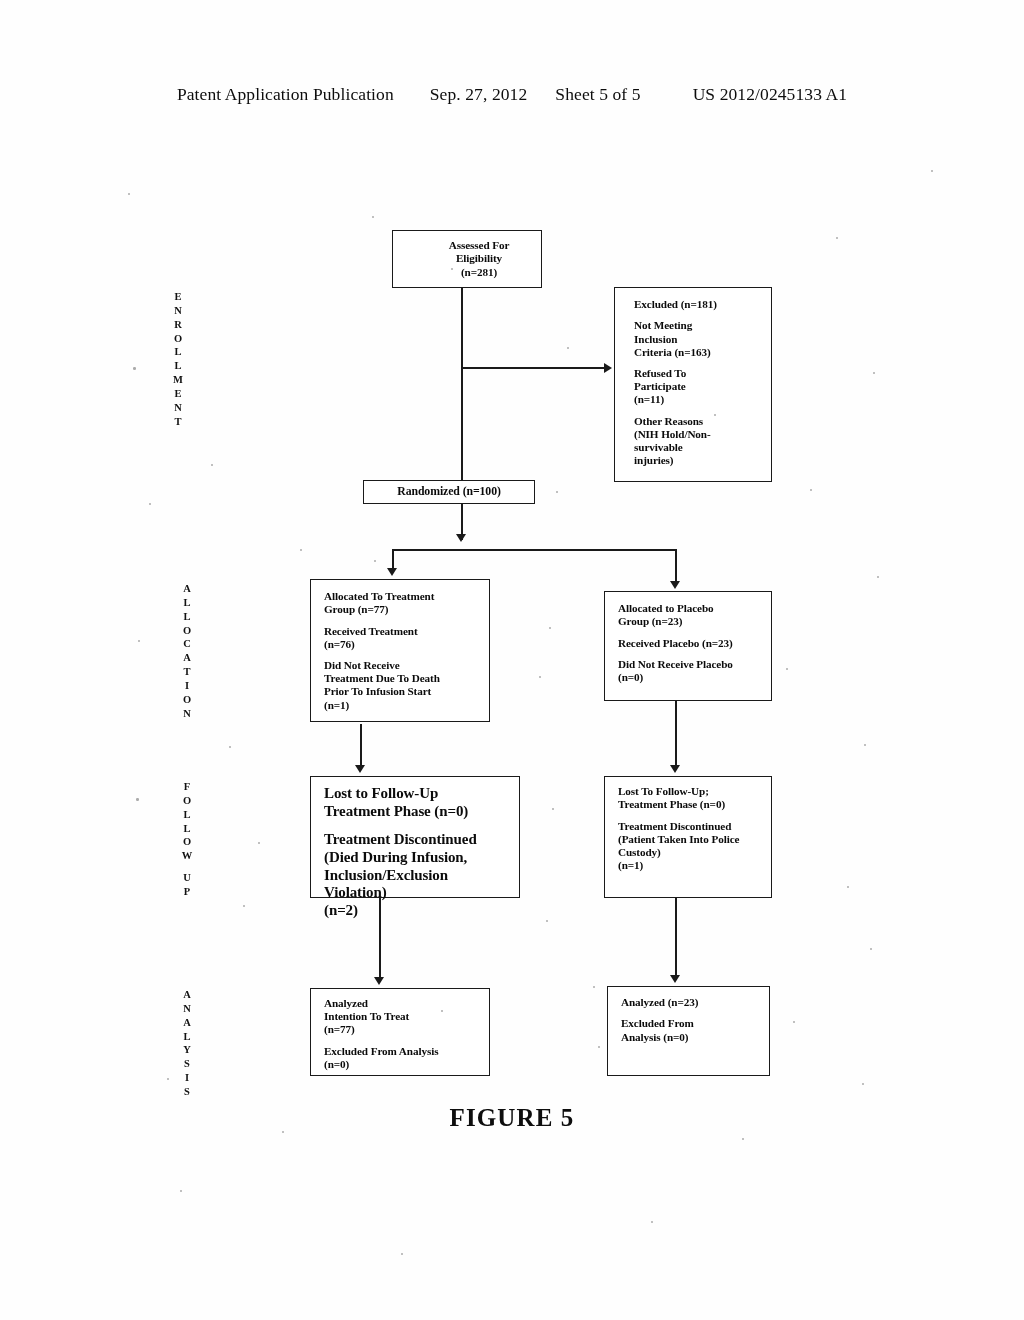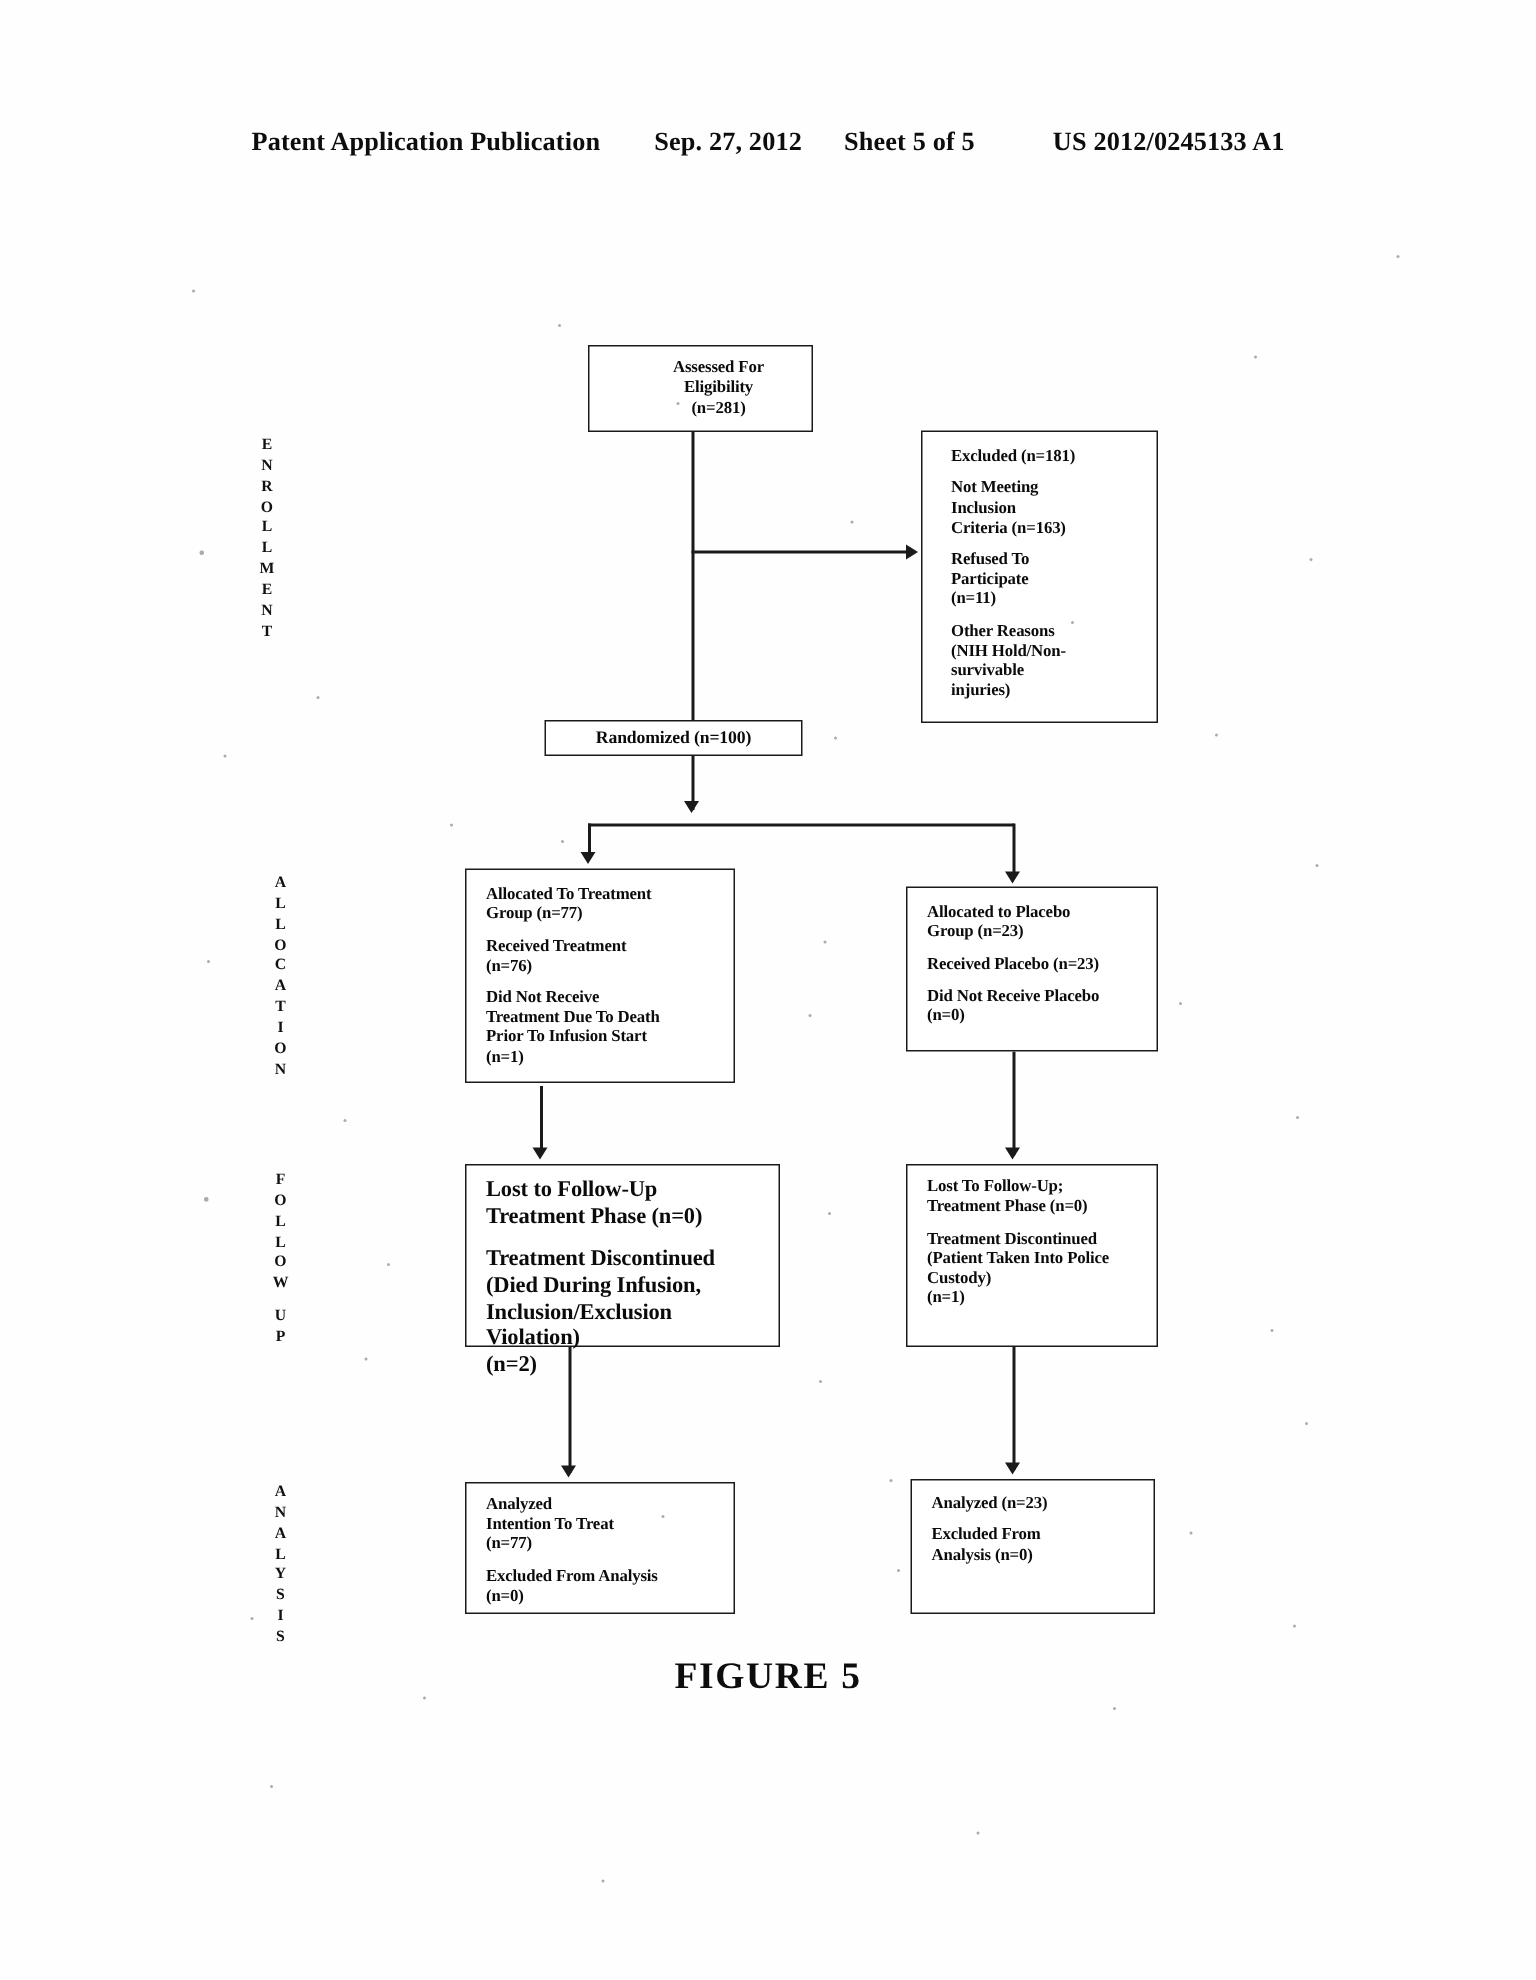--- a/index.html
+++ b/index.html
@@ -21,21 +21,21 @@
   
   #pub-header {
     position: absolute;
     left: 0;
     top: 84px;
     width: 1024px;
     display: flex;
     justify-content: center;
     align-items: baseline;
     font-family: "Liberation Serif", serif;
-    font-weight: bold;
+    font-weight: normal;
     font-size: 17.5px;
     letter-spacing: 0.1px;
     color: #0d0d0d;
     white-space: nowrap;
   }
   #pub-header .h-pub   { margin-right: 36px; }
   #pub-header .h-date  { margin-right: 28px; }
   #pub-header .h-sheet { margin-right: 52px; }
   #pub-header .h-num   { }
 

